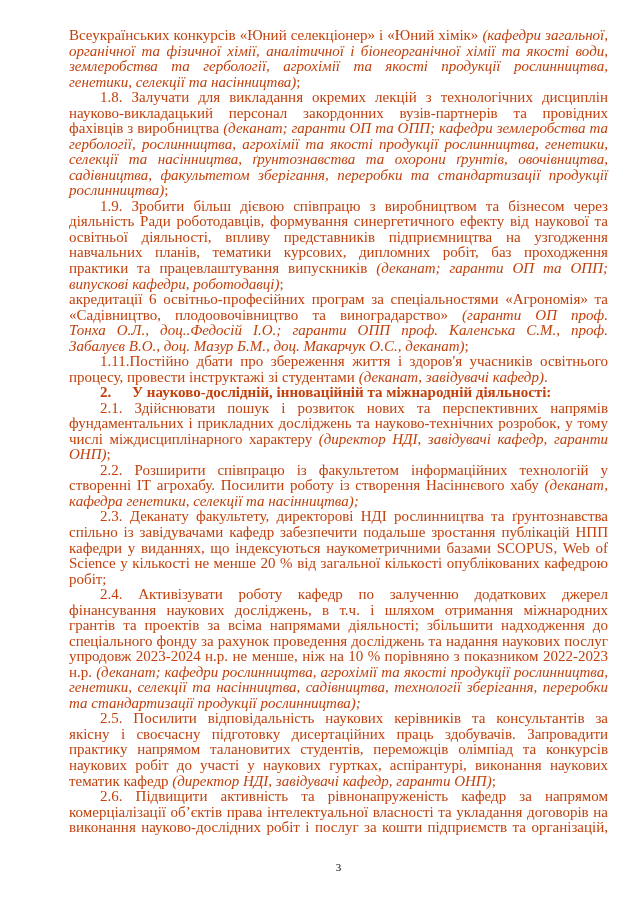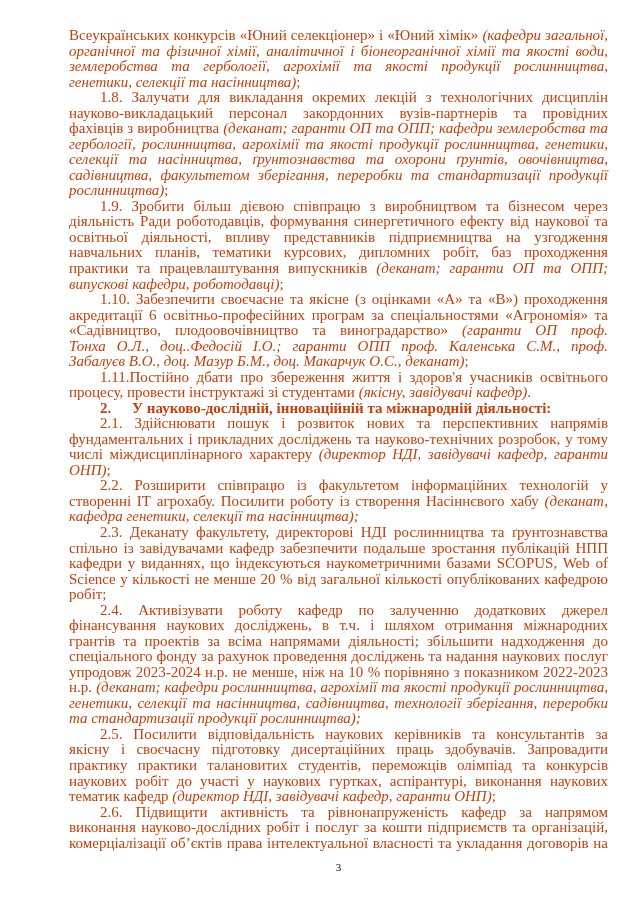--- a/index.html
+++ b/index.html
@@ -71,29 +71,28 @@
       </div>
       <div>
         <div class="line first"><span>1.9. Зробити більш дієвою співпрацю з виробництвом та бізнесом через</span></div>
         <div class="line"><span>діяльність Ради роботодавців, формування синергетичного ефекту від наукової та</span></div>
         <div class="line"><span>освітньої діяльності, впливу представників підприємництва на узгодження</span></div>
         <div class="line"><span>навчальних планів, тематики курсових, дипломних робіт, баз проходження</span></div>
         <div class="line"><span>практики та працевлаштування випускників </span><span class="it">(деканат; гаранти ОП та ОПП;</span></div>
         <div class="line last"><span class="it">випускові кафедри, роботодавці)</span><span>;</span></div>
       </div>
       <div>
-        <div class="line first"><span>1.10. Забезпечити своєчасне та якісне (з оцінками «А» та «В») проходження</span></div>
         <div class="line"><span>акредитації 6 освітньо-професійних програм за спеціальностями «Агрономія» та</span></div>
         <div class="line"><span>«Садівництво, плодоовочівництво та виноградарство» </span><span class="it">(гаранти ОП проф.</span></div>
         <div class="line"><span class="it">Тонха О.Л., доц..Федосій І.О.; гаранти ОПП проф. Каленська С.М., проф.</span></div>
         <div class="line last"><span class="it">Забалуєв В.О., доц. Мазур Б.М., доц. Макарчук О.С., деканат)</span><span>;</span></div>
       </div>
       <div>
         <div class="line first"><span>1.11.Постійно дбати про збереження життя і здоров'я учасників освітнього</span></div>
-        <div class="line last"><span>процесу, провести інструктажі зі студентами </span><span class="it">(якісну, завідувачі кафедр)</span><span>.</span></div>
+        <div class="line last"><span>процесу, провести інструктажі зі студентами </span><span class="it">(деканат, завідувачі кафедр)</span><span>.</span></div>
       </div>
       <div>
         <div class="heading-line"><span class="num">2.</span><span>У науково-дослідній, інноваційній та міжнародній  діяльності:</span></div>
       </div>
       <div>
         <div class="line first"><span>2.1. Здійснювати пошук і розвиток нових та перспективних напрямів</span></div>
         <div class="line"><span>фундаментальних і прикладних досліджень та науково-технічних розробок, у тому</span></div>
         <div class="line"><span>числі міждисциплінарного характеру </span><span class="it">(директор НДІ, завідувачі кафедр, гаранти</span></div>
         <div class="line last"><span class="it">ОНП)</span><span>;</span></div>
       </div>
@@ -115,24 +114,24 @@
         <div class="line"><span>грантів та проектів за всіма напрямами діяльності; збільшити надходження до</span></div>
         <div class="line"><span>спеціального фонду за рахунок проведення досліджень та надання наукових послуг</span></div>
         <div class="line"><span>упродовж 2023-2024 н.р. не менше, ніж на 10 % порівняно з показником 2022-2023</span></div>
         <div class="line"><span>н.р. </span><span class="it">(деканат; кафедри рослинництва, агрохімії та якості продукції рослинництва,</span></div>
         <div class="line"><span class="it">генетики, селекції та насінництва, садівництва, технології зберігання, переробки</span></div>
         <div class="line last"><span class="it">та стандартизації продукції рослинництва);</span></div>
       </div>
       <div>
         <div class="line first"><span>2.5. Посилити відповідальність наукових керівників та консультантів за</span></div>
         <div class="line"><span>якісну і своєчасну підготовку дисертаційних праць здобувачів. Запровадити</span></div>
-        <div class="line"><span>практику практики талановитих студентів, переможців олімпіад та конкурсів</span></div>
+        <div class="line"><span>практику напрямом талановитих студентів, переможців олімпіад та конкурсів</span></div>
         <div class="line"><span>наукових робіт до участі у наукових гуртках, аспірантурі, виконання наукових</span></div>
         <div class="line last"><span>тематик кафедр </span><span class="it">(директор НДІ, завідувачі кафедр, гаранти ОНП)</span><span>;</span></div>
       </div>
       <div>
         <div class="line first"><span>2.6. Підвищити активність та рівнонапруженість кафедр за напрямом</span></div>
+        <div class="line"><span>комерціалізації об’єктів права інтелектуальної власності та укладання договорів на</span></div>
         <div class="line"><span>виконання науково-дослідних робіт і послуг за кошти підприємств та організацій,</span></div>
-        <div class="line"><span>комерціалізації об’єктів права інтелектуальної власності та укладання договорів на</span></div>
       </div>
     </div>
   <div class="page-number">3</div>
 </div>
 
 </body></html>

